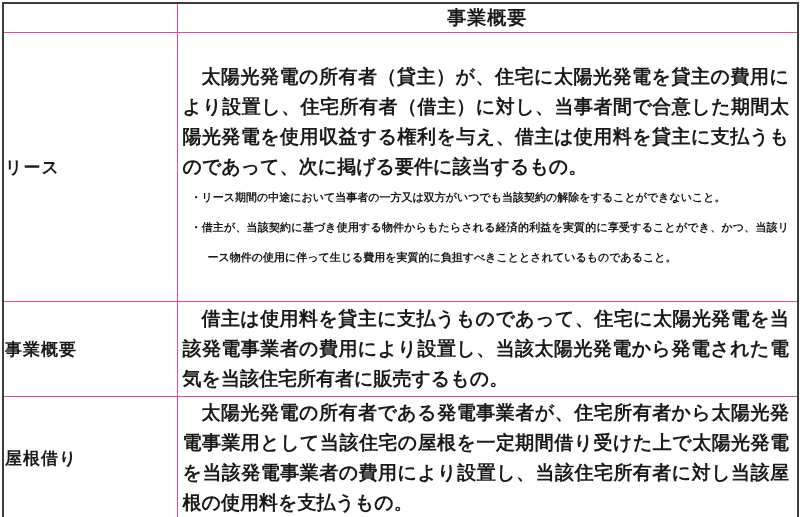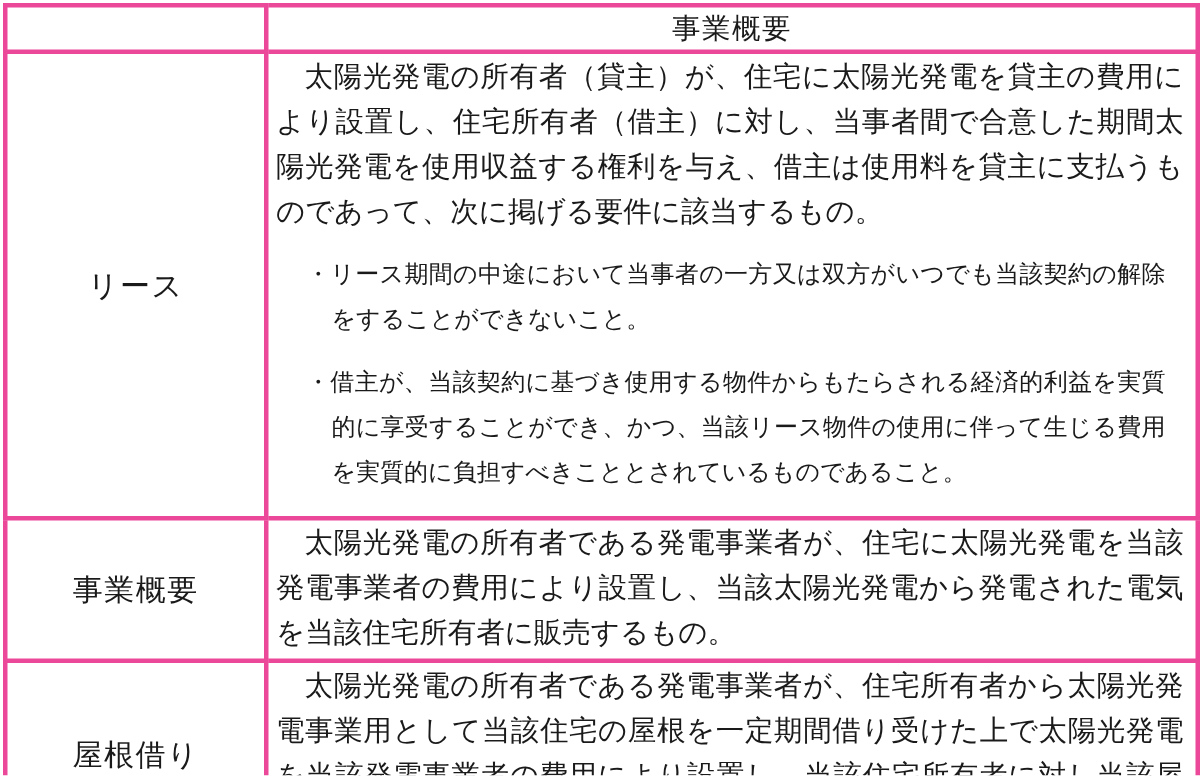--- a/index.html
+++ b/index.html
@@ -20,57 +20,57 @@
     position: absolute;
     left: 2px;
     top: 2px;
     width: 795px;
     border-collapse: collapse;
     table-layout: fixed;
     border: 2px solid #3d3d3d;
   }
   table.biz-table th,
   table.biz-table td {
-    border: 3px solid #ec4899;
+    border: 1px solid #ec4899;
     vertical-align: middle;
-    font-weight: normal;
+    font-weight: bold;
   }
   col.col-label { width: 174px; }
   col.col-desc  { width: 621px; }
 
   tr.header-row { height: 29px; }
   tr.row-lease  { height: 269px; }
   tr.row-power  { height: 95px; }
   tr.row-roof   { height: 118px; }
 
   .head-cell {
     text-align: center;
     font-size: 19px;
     letter-spacing: 1px;
   }
   .label-cell {
-    text-align: center;
-    font-size: 20px;
+    text-align: left;
+    font-size: 17px;
     letter-spacing: 1px;
   }
   .desc-cell {
     padding: 1px 8px 1px 5px;
     font-size: 19px;
     line-height: 30px;
     text-align: justify;
     text-justify: inter-character;
     vertical-align: middle;
   }
   .para {
     margin: 0;
     text-indent: 1em;
   }
   .bullet-item {
-    margin: 12px;
-    font-size: 16px;
+    margin: 0;
+    font-size: 11px;
     line-height: 30px;
     padding-left: 25px;
     text-indent: -17px;
   }
   .bullet-mark {
     display: inline;
   }
 </style>
 </head>
 <body>
@@ -92,21 +92,21 @@
         <th class="label-cell">リース</th>
         <td class="desc-cell">
           <p class="para">太陽光発電の所有者（貸主）が、住宅に太陽光発電を貸主の費用により設置し、住宅所有者（借主）に対し、当事者間で合意した期間太陽光発電を使用収益する権利を与え、借主は使用料を貸主に支払うものであって、次に掲げる要件に該当するもの。</p>
           <p class="bullet-item"><span class="bullet-mark">・</span><span>リース期間の中途において当事者の一方又は双方がいつでも当該契約の解除をすることができないこと。</span></p>
           <p class="bullet-item"><span class="bullet-mark">・</span><span>借主が、当該契約に基づき使用する物件からもたらされる経済的利益を実質的に享受することができ、かつ、当該リース物件の使用に伴って生じる費用を実質的に負担すべきこととされているものであること。</span></p>
         </td>
       </tr>
       <tr class="row-power">
         <th class="label-cell">事業概要</th>
         <td class="desc-cell">
-          <p class="para">太陽光発電の所有者である発電事業者が、住宅に太陽光発電を当該発電事業者の費用により設置し、当該太陽光発電から発電された電気を当該住宅所有者に販売するもの。</p>
+          <p class="para">借主は使用料を貸主に支払うものであって、住宅に太陽光発電を当該発電事業者の費用により設置し、当該太陽光発電から発電された電気を当該住宅所有者に販売するもの。</p>
         </td>
       </tr>
       <tr class="row-roof">
         <th class="label-cell">屋根借り</th>
         <td class="desc-cell">
           <p class="para">太陽光発電の所有者である発電事業者が、住宅所有者から太陽光発電事業用として当該住宅の屋根を一定期間借り受けた上で太陽光発電を当該発電事業者の費用により設置し、当該住宅所有者に対し当該屋根の使用料を支払うもの。</p>
         </td>
       </tr>
     </tbody>
   </table>

